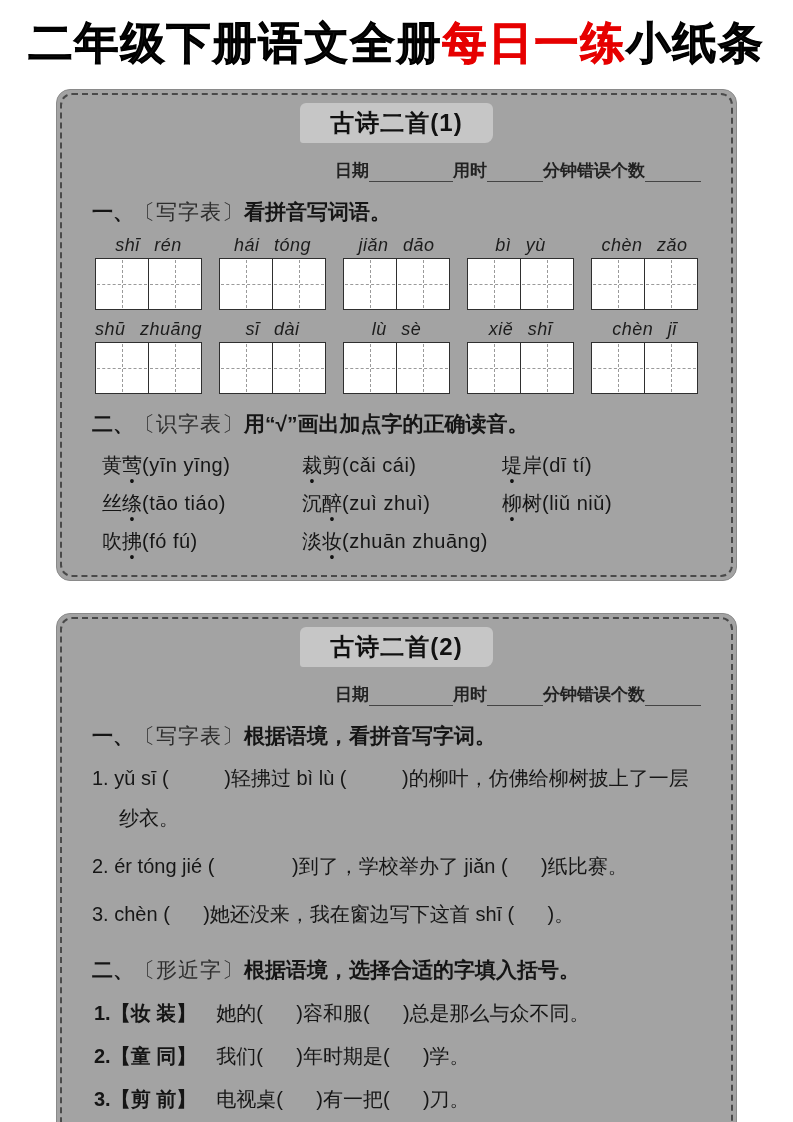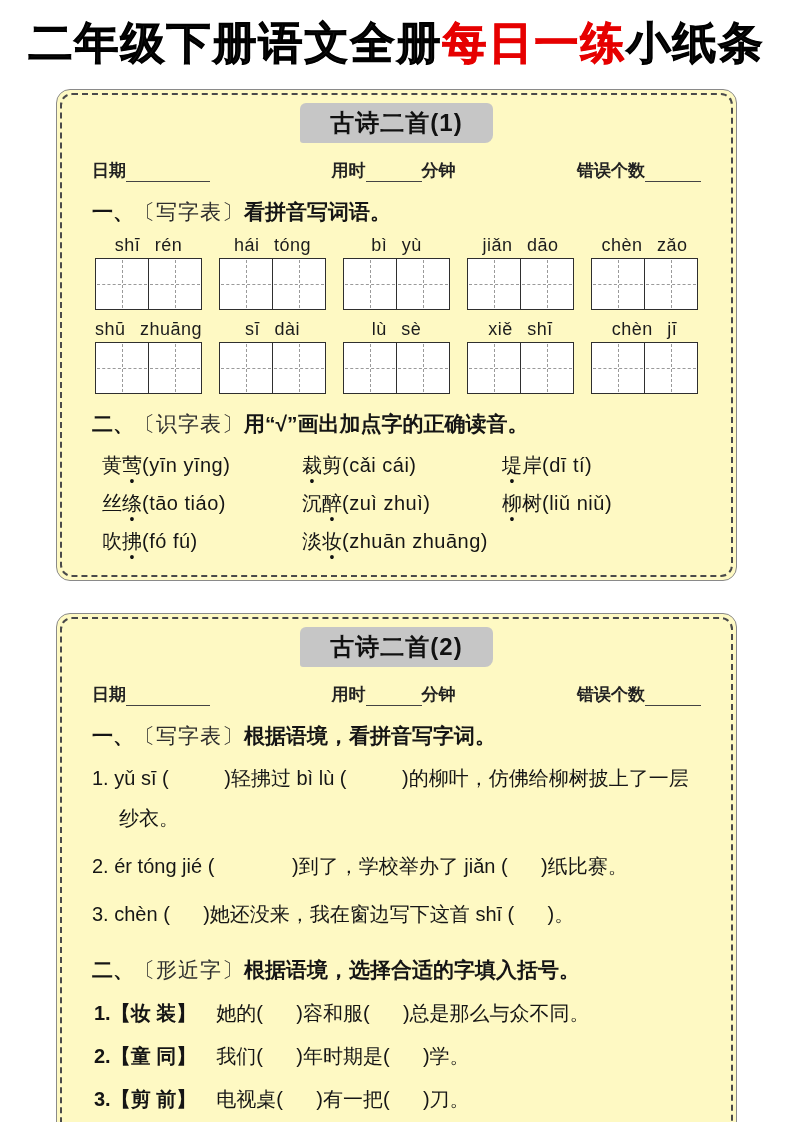--- a/index.html
+++ b/index.html
@@ -13,51 +13,51 @@
   .page-title {
     text-align:center; margin-top:14px;
     font-size:44px; font-weight:900; letter-spacing:2px;
     -webkit-text-stroke:1px #000;
   }
   .page-title .red { color:#e60000; -webkit-text-stroke:1px #e60000; }
   
   .card {
     margin:16px 56px 0 56px;
     border:1px solid #8a8a8a; border-radius:14px; padding:3px;
-    background:#fef9c3;
+    background:#a3a3a3;
   }
   .card-inner {
     border:2px dashed #4a4a4a; border-radius:12px;
     padding:6px 30px 20px 30px; min-height:452px;
   }
   .badge {
     display:table; margin:2px auto 0 auto;
     background:#c6c6c6; color:#111;
     font-size:24px; font-weight:bold; letter-spacing:1px;
     padding:4px 30px; border-radius:6px 6px 8px 3px;
   }
   
   .meta {
-    display:flex; justify-content:space-between; align-items:flex-end; gap:34px;
+    display:flex; justify-content:flex-end; align-items:flex-end; 
     margin-top:16px; font-family:"Liberation Serif", serif;
     font-size:17px; font-weight:bold; color:#222;
   }
   .meta .pair { display:flex; align-items:flex-end; }
   .blank { display:inline-block; border-bottom:1.4px solid #444; height:18px; }
   .blank.w80 { width:84px; } .blank.w55 { width:56px; }
   
   .sec-head { margin-top:16px; font-size:21px; font-weight:bold; }
   .sec-head .tag {
     font-family:"Liberation Serif", serif; font-weight:400; color:#2e2e2e;
     letter-spacing:1px;
   }
   
   .wg-row {
     display:flex; justify-content:space-between;
-    margin-top:9px; padding:0 3px;
+    margin-top:9px; padding:0 3px;font-style:italic;
   }
   .wg { width:107px; text-align:center; }
   .wg-pinyin {
     display:block; font-size:18px; color:#1c1c1c; letter-spacing:0.5px;
     word-spacing:9px; margin-bottom:2px; white-space:nowrap;
   }
   .gridbox {
     width:107px; height:52px; border:1.6px solid #2f2f2f; display:flex;
     background:#fff;
   }
@@ -133,28 +133,28 @@
           </div>
       </div>
       <div class="wg">
         <span class="wg-pinyin">hái tóng</span>
         <div class="gridbox">
             <div class="gcell"></div>
             <div class="gcell"></div>
           </div>
       </div>
       <div class="wg">
+        <span class="wg-pinyin">jiǎn dāo</span>
+        <div class="gridbox">
+            <div class="gcell"></div>
+            <div class="gcell"></div>
+          </div>
+      </div>
+      <div class="wg">
         <span class="wg-pinyin">bì yù</span>
-        <div class="gridbox">
-            <div class="gcell"></div>
-            <div class="gcell"></div>
-          </div>
-      </div>
-      <div class="wg">
-        <span class="wg-pinyin">jiǎn dāo</span>
         <div class="gridbox">
             <div class="gcell"></div>
             <div class="gcell"></div>
           </div>
       </div>
       <div class="wg">
         <span class="wg-pinyin">chèn zǎo</span>
         <div class="gridbox">
             <div class="gcell"></div>
             <div class="gcell"></div>

